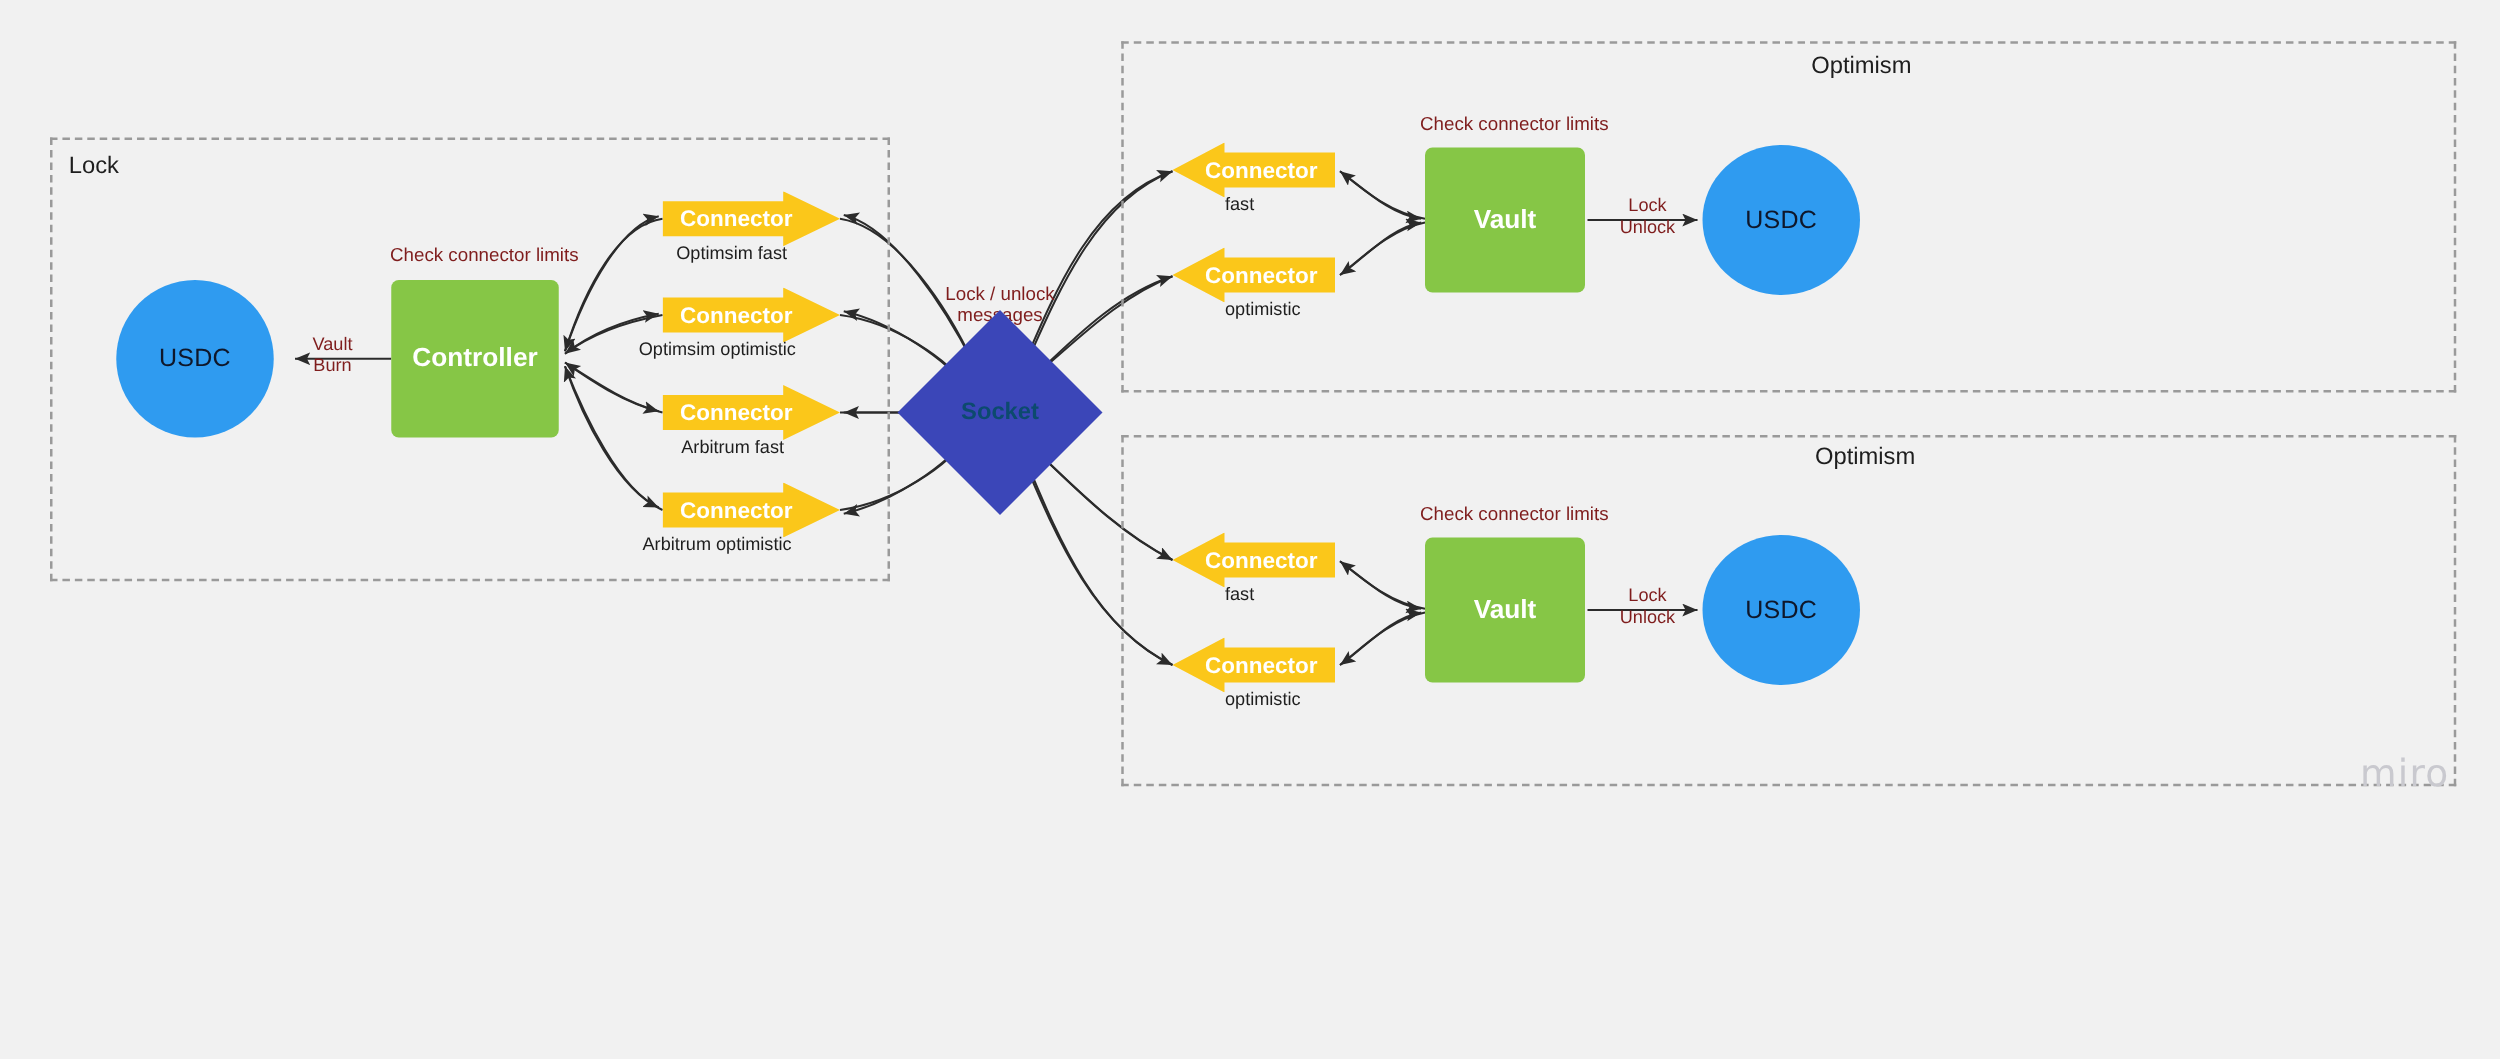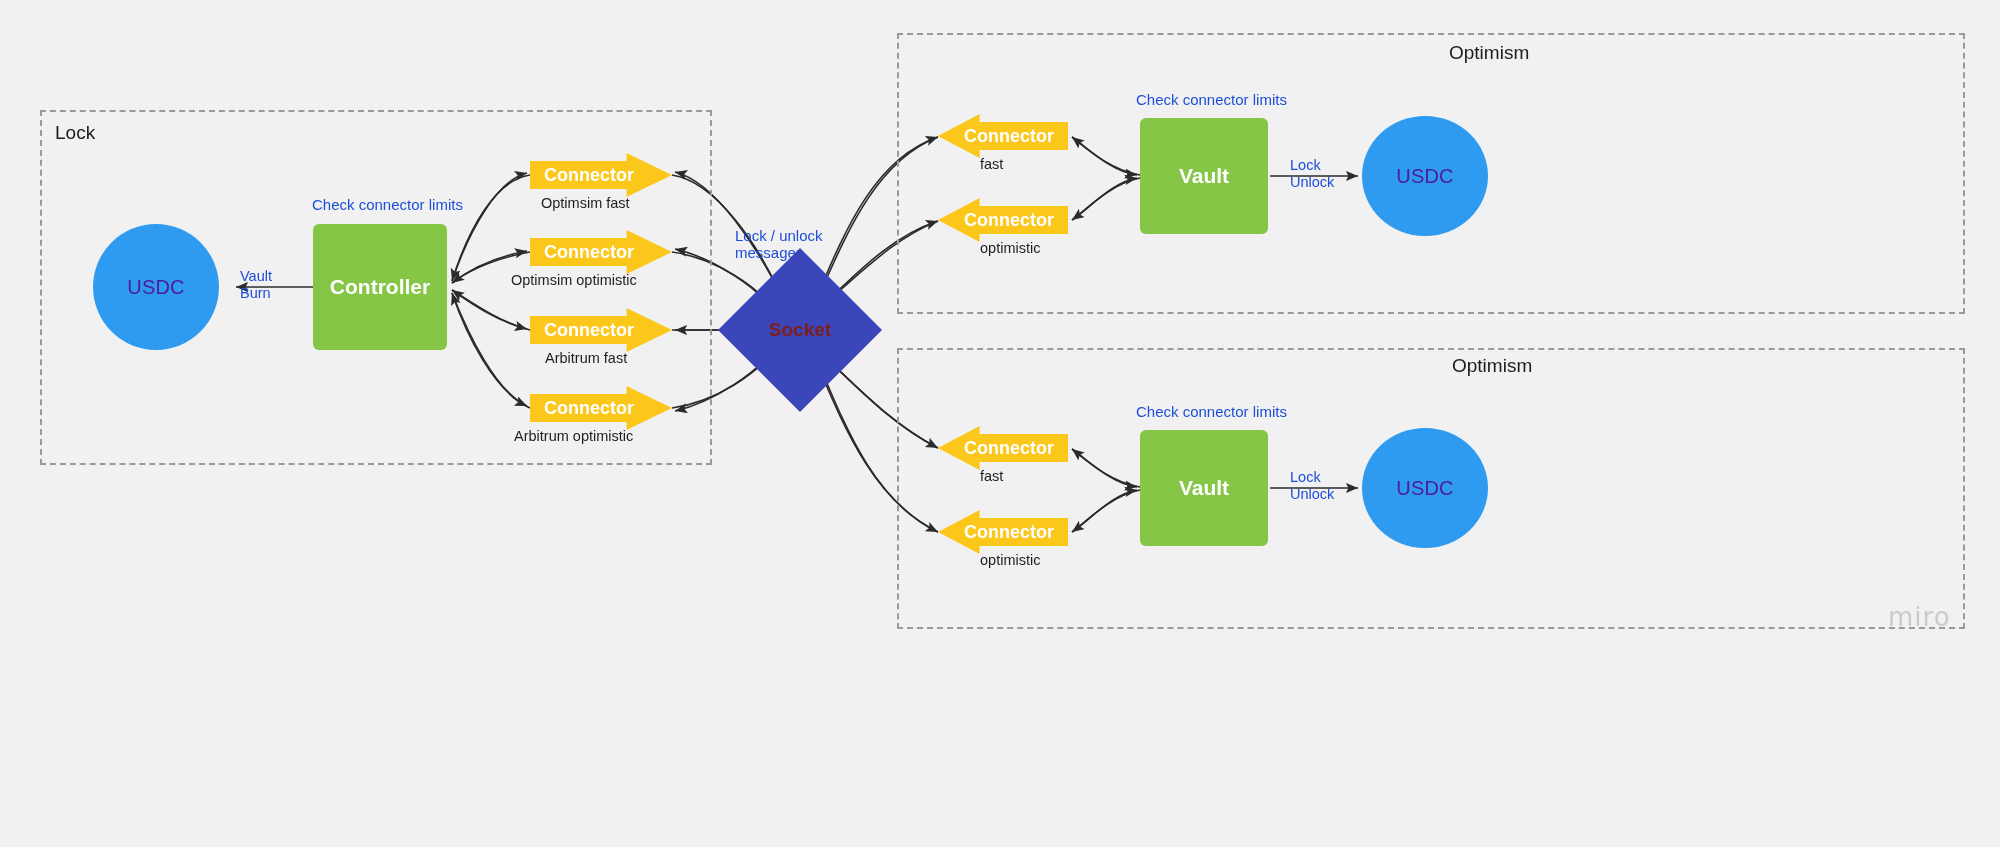--- a/index.html
+++ b/index.html
@@ -24,21 +24,21 @@
     color:#1e1e1e;
     white-space:nowrap;
   }
 
   
   .circle{
     position:absolute;
     border-radius:50%;
     background:#2f9bf0;
     display:flex;align-items:center;justify-content:center;
-    color:#4c1d95;
+    color:#0f172a;
     font-size:20px;
     letter-spacing:.2px;
   }
 
   
   .rrect{
     position:absolute;
     background:#86c646;
     border-radius:6px;
     display:flex;align-items:center;justify-content:center;
@@ -51,21 +51,21 @@
   .diamond-wrap{position:absolute;}
   .diamond{
     width:100%;height:100%;
     background:#3b46b8;
     transform:rotate(45deg);
     position:absolute;left:0;top:0;
   }
   .diamond-text{
     position:absolute;left:0;top:0;width:100%;height:100%;
     display:flex;align-items:center;justify-content:center;
-    color:#7f1d1d;font-size:19px;font-weight:bold;
+    color:#0c4a6e;font-size:19px;font-weight:bold;
     z-index:2;
   }
 
   
   .conn{
     position:absolute;
     background:#fbc71a;
     display:flex;align-items:center;
     color:#ffffff;
     font-size:18px;
@@ -87,34 +87,34 @@
     position:absolute;
     font-size:14.5px;
     color:#1e1e1e;
     white-space:nowrap;
   }
 
   
   .txt{
     position:absolute;
     font-size:14.5px;
-    color:#1d4ed8;
+    color:#7f1d1d;
     white-space:nowrap;
     line-height:17px;
-    text-align:left;
+    text-align:center;
   }
   .txt.big{font-size:15px;}
 
   
   #edges{position:absolute;left:0;top:0;width:2000px;height:847px;pointer-events:none;}
 
   
   .watermark{
     position:absolute;
-    font-size:26px;
+    font-size:30px;
     color:#c9c9cf;
     letter-spacing:1px;
     font-family:"DejaVu Sans",sans-serif;
   }
 </style>
 </head>
 <body>
 
 <div id="canvas">
 

